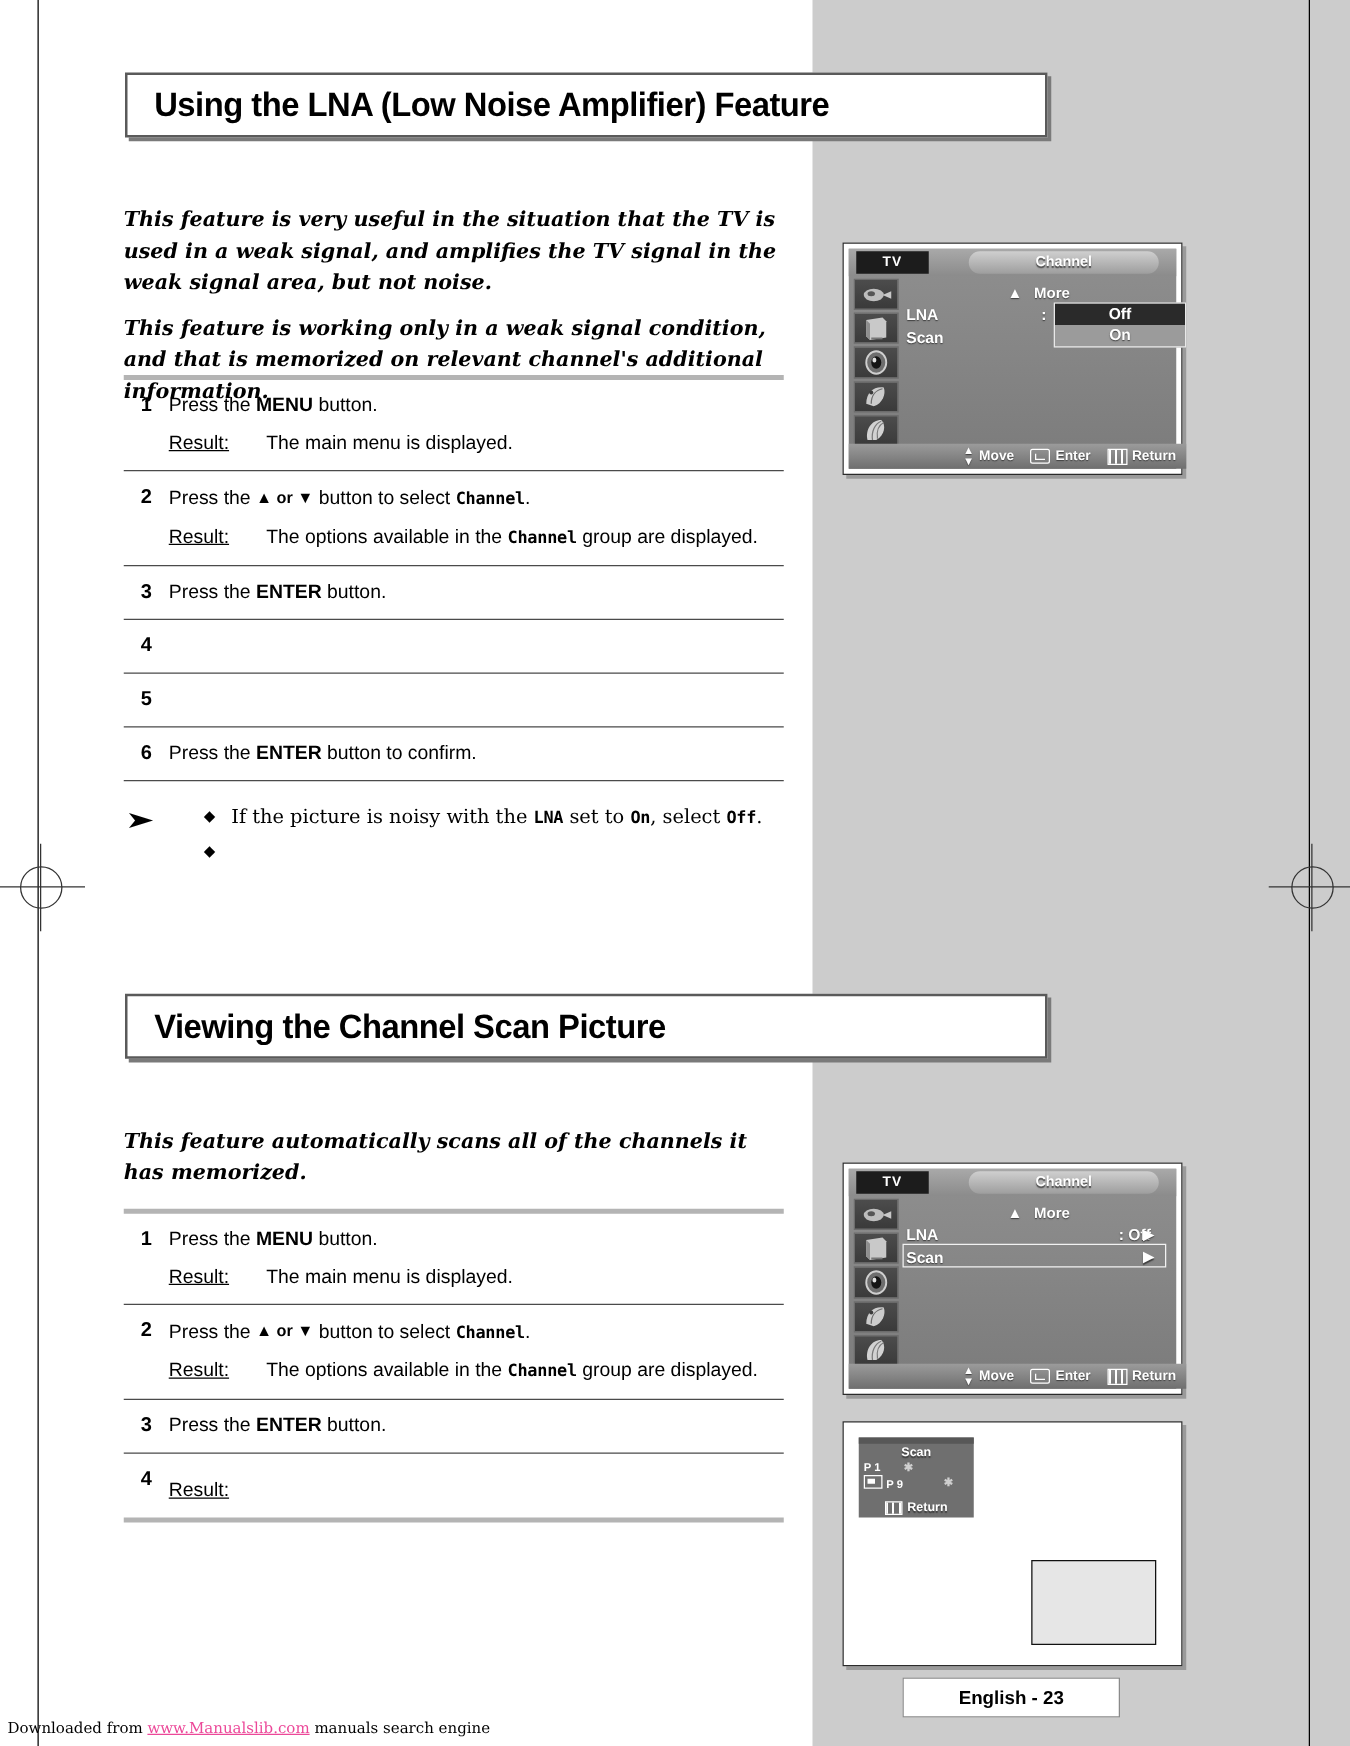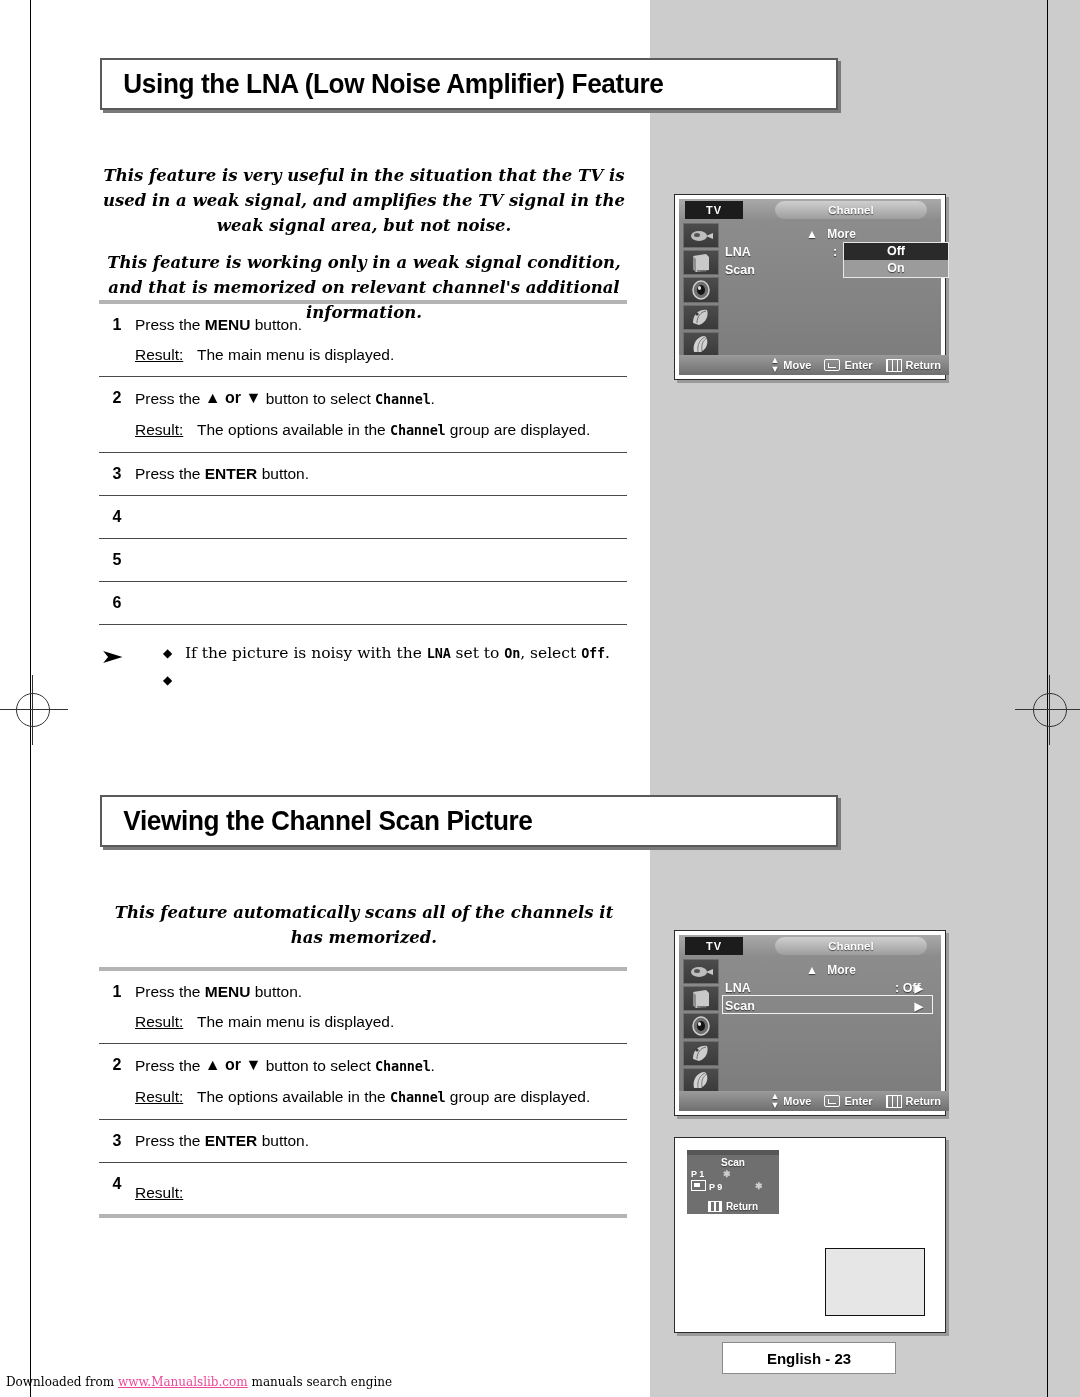--- a/index.html
+++ b/index.html
@@ -51,21 +51,21 @@
   #head1{left:100px;top:58px;width:734px;height:48px;}
   #head2{left:100px;top:795px;width:734px;height:48px;}
 
   
   .intro{
     position:absolute;left:99px;width:530px;
     font-family:"DejaVu Serif", serif;
     font-weight:bold;font-style:italic;
     font-size:16.5px;line-height:25px;color:#000;
   }
-  .intro p{margin:0 0 12px 0;text-align:center;}
+  .intro p{margin:0 0 12px 0;}
   #intro1{top:163px;}
   #intro2{top:900px;}
 
   
   .steps{position:absolute;left:99px;width:528px;}
   #steps1{top:300px;}
   #steps2{top:967px;}
 
   .rule-thick{height:4px;background:#b4b4b4;width:100%;}
   .rule-thin{height:1px;background:#4a4a4a;width:100%;}
@@ -74,32 +74,32 @@
     display:flex;align-items:flex-start;
     padding:10px 0 11px 0;
     font-size:15.5px;line-height:21px;color:#000;
   }
   .step .num{
     width:36px;flex:0 0 36px;text-align:center;
     font-weight:bold;font-size:16px;line-height:21px;
   }
   .step .body{flex:1;}
   .step .action{white-space:normal;}
-  .result-row{display:flex;margin-top:9px;}
+  .result-row{display:flex;margin-top:9px;gap:16px;}
   .result-lbl{
     width:62px;flex:0 0 62px;
     text-decoration:underline;
   }
   .result-txt{flex:1;}
   b.kb{font-weight:bold;}
   code.mono{
     font-family:"DejaVu Sans Mono", monospace;
     font-weight:bold;font-size:13.5px;letter-spacing:-0.2px;
   }
-  .arrow-g{font-size:16px;vertical-align:1px;margin-top:40px;}
+  .arrow-g{font-size:13px;vertical-align:1px;margin-top:40px;}
 
   
   .notes{
     position:absolute;left:99px;top:640px;width:528px;
     font-family:"DejaVu Serif", serif;
     font-size:15.5px;line-height:27px;color:#000;
   }
   .notes .hand{
     position:absolute;left:5px;top:7px;font-size:19px;line-height:19px;
     transform:scaleX(1.5);
@@ -321,20 +321,23 @@
   </div>
   <div class="rule-thin"></div>
 
   <div class="step">
     <div class="num">5</div>
   </div>
   <div class="rule-thin"></div>
 
   <div class="step">
     <div class="num">6</div>
+    <div class="body">
+      <div class="action"><span>Press the </span><b class="kb">ENTER</b><span> button to confirm.</span></div>
+    </div>
   </div>
   <div class="rule-thin"></div>
 </div>
 
 <div class="notes">
   <div class="hand">➤</div>
   <ul>
     <li>
       <span class="dia">◆</span><span>If the picture is noisy with the </span><code class="mono">LNA</code><span> set to </span><code class="mono">On</code><span>, select </span><code class="mono">Off</code><span>.</span>
     </li>

